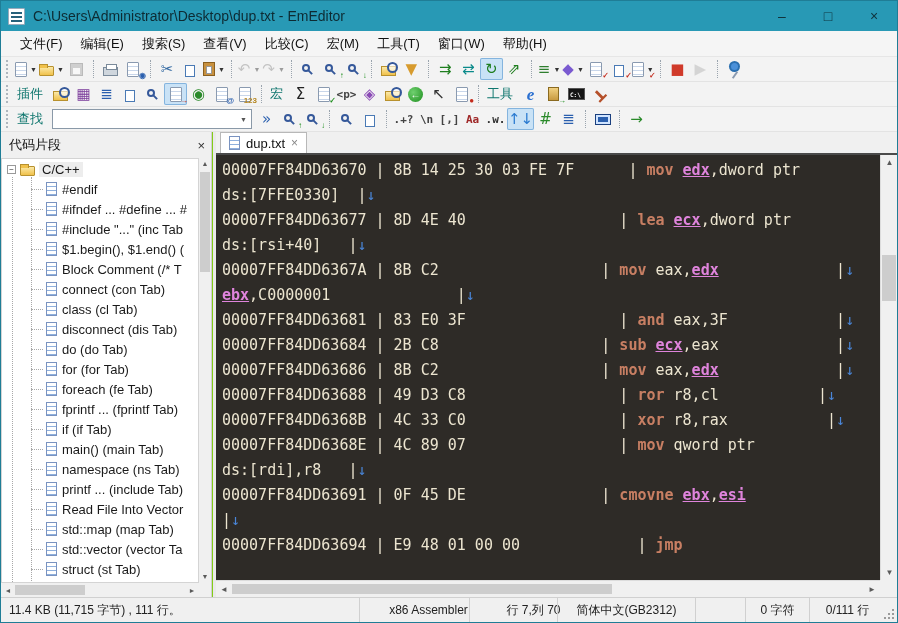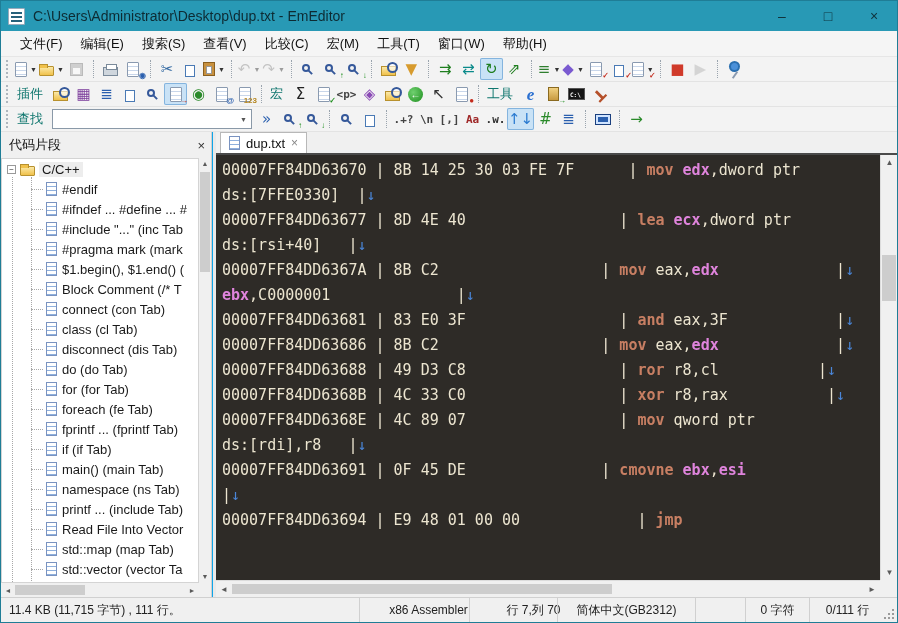--- a/index.html
+++ b/index.html
@@ -70,21 +70,21 @@
           background:radial-gradient(circle at 35% 35%,#6fd06f,#1e8e1e);}
   .sh-pin{width:7px;height:7px;background:#4a90d9;border-radius:50%;box-shadow:0 0 0 2px #2a6fb0;margin-bottom:6px;}
   .sh-pin::after{content:"";position:absolute;width:2px;height:8px;background:#8a9ab0;left:3px;top:8px;transform:rotate(35deg);}
   .sh-door{width:11px;height:14px;background:linear-gradient(#f0d080,#c89a40);border:1px solid #8a6a20;}
   .sh-e{font-family:"Liberation Serif",serif;font-style:italic;font-weight:bold;font-size:17px;color:#2a6fd0;line-height:1;}
   
   .fcombo{width:200px;height:20px;background:#fff;border:1px solid #8a99a8;display:flex;align-items:center;margin:0 3px;}
   .fcombo input{flex:1;border:none;outline:none;font:13px "Liberation Sans",sans-serif;padding:0 4px;min-width:0;}
   .fcarrow{width:15px;height:100%;display:flex;align-items:center;justify-content:center;font-size:7px;color:#555;}
   
-  .main{position:absolute;left:0;top:131px;right:0;bottom:25px;background:#0ea5e9;}
+  .main{position:absolute;left:0;top:131px;right:0;bottom:25px;background:#84cc16;}
   .sidebar{position:absolute;left:0;top:0;width:211px;bottom:0;background:#f0f0f0;border-right:1px solid #cfcfcf;}
   .sb-head{height:26px;display:flex;align-items:center;padding:0 6px 0 8px;font-size:13px;color:#111;}
   .sb-close{margin-left:auto;font-size:13px;color:#333;}
   .tree{position:absolute;left:0;top:26px;right:12px;bottom:14px;background:#fff;
         border:1px solid #d4d4d4;overflow:hidden;font-size:13px;color:#1a1a1a;}
   .vguide1{position:absolute;left:10px;top:18px;bottom:0;border-left:1px dotted #a8a8a8;}
   .vguide2{position:absolute;left:29px;top:18px;height:406px;border-left:1px dotted #a8a8a8;}
   .trow{height:20px;display:flex;align-items:center;gap:5px;padding-left:44px;position:relative;white-space:nowrap;}
   .trow::before{content:"";position:absolute;left:29px;top:10px;width:12px;border-top:1px dotted #a8a8a8;}
   .trow-root{padding-left:5px;gap:4px;}
@@ -109,21 +109,21 @@
           border-bottom:2px solid #4a4a4a;display:flex;align-items:flex-end;}
   .tab{height:21px;background:#fff;border:1px solid #b8b8b8;border-bottom:none;margin-left:4px;
        display:flex;align-items:center;gap:6px;padding:0 8px;font-size:13px;color:#111;}
   .tabclose{color:#888;font-size:12px;}
   .edcontent{position:absolute;left:0;top:23px;right:17px;bottom:17px;background:#2e2b27;
              overflow:hidden;padding:3px 0 0 6px;}
   .eline{white-space:pre;height:25px;line-height:25px;
          font-family:"DejaVu Sans Mono",monospace;font-size:15px;}
   .eline .p{color:#ece5d0;}
   .eline .o{color:#c87f63;font-weight:bold;}
-  .eline .r{color:#df84dc;font-weight:bold;}
+  .eline .r{color:#df84dc;font-weight:bold;text-decoration:underline;}
   .eline .w{color:#4a86d8;}
   .ed-vscroll{position:absolute;right:0;top:23px;bottom:17px;width:17px;background:#f0f0f0;border-left:1px solid #dcdcdc;}
   .ed-vscroll .arr{width:17px;height:15px;line-height:15px;font-size:8px;}
   .ed-vscroll .arr.bot{position:absolute;bottom:0;}
   .ed-hscroll{position:absolute;left:0;bottom:0;right:17px;height:17px;background:#f0f0f0;
               display:flex;align-items:center;border-top:1px solid #dcdcdc;}
   .ed-hscroll .arr{width:16px;font-size:8px;}
   .corner{position:absolute;right:0;bottom:0;width:17px;height:17px;background:#f0f0f0;}
   
   .statusbar{position:absolute;left:0;bottom:0;right:0;height:25px;background:#f0f0f0;
@@ -425,24 +425,20 @@
             <span class="sh sh-doc"></span>
             <span>#endif</span>
           </div>
           <div class="trow">
             <span class="sh sh-doc"></span>
             <span>#ifndef ... #define ... #</span>
           </div>
           <div class="trow">
             <span class="sh sh-doc"></span>
             <span>#include "..."  (inc Tab</span>
-          </div>
-          <div class="trow">
-            <span class="sh sh-doc"></span>
-            <span>#pragma mark  (mark</span>
           </div>
           <div class="trow">
             <span class="sh sh-doc"></span>
             <span>$1.begin(), $1.end()  (</span>
           </div>
           <div class="trow">
             <span class="sh sh-doc"></span>
             <span>Block Comment  (/* T</span>
           </div>
           <div class="trow">
@@ -529,20 +525,21 @@
         </div>
       </div>
       <div class="edcontent" id="edcontent">
           <div class="eline"><span class="p">00007FF84DD63670 | 8B 14 25 30 03 FE 7F      | </span><span class="o">mov </span><span class="r">edx</span><span class="p">,dword ptr</span></div>
           <div class="eline"><span class="p">ds:[7FFE0330]  |</span><span class="w">↓</span></div>
           <div class="eline"><span class="p">00007FF84DD63677 | 8D 4E 40                 | </span><span class="o">lea </span><span class="r">ecx</span><span class="p">,dword ptr</span></div>
           <div class="eline"><span class="p">ds:[rsi+40]   |</span><span class="w">↓</span></div>
           <div class="eline"><span class="p">00007FF84DD6367A | 8B C2                  | </span><span class="o">mov </span><span class="p">eax,</span><span class="r">edx</span><span class="p">             |</span><span class="w">↓</span></div>
           <div class="eline"><span class="r">ebx</span><span class="p">,C0000001              |</span><span class="w">↓</span></div>
           <div class="eline"><span class="p">00007FF84DD63681 | 83 E0 3F                 | </span><span class="o">and </span><span class="p">eax,3F            |</span><span class="w">↓</span></div>
+          <div class="eline"><span class="p">00007FF84DD63684 | 2B C8                  | </span><span class="o">sub </span><span class="r">ecx</span><span class="p">,eax             |</span><span class="w">↓</span></div>
           <div class="eline"><span class="p">00007FF84DD63686 | 8B C2                  | </span><span class="o">mov </span><span class="p">eax,</span><span class="r">edx</span><span class="p">             |</span><span class="w">↓</span></div>
           <div class="eline"><span class="p">00007FF84DD63688 | 49 D3 C8                 | </span><span class="o">ror </span><span class="p">r8,cl           |</span><span class="w">↓</span></div>
           <div class="eline"><span class="p">00007FF84DD6368B | 4C 33 C0                 | </span><span class="o">xor </span><span class="p">r8,rax           |</span><span class="w">↓</span></div>
           <div class="eline"><span class="p">00007FF84DD6368E | 4C 89 07                 | </span><span class="o">mov </span><span class="p">qword ptr</span></div>
           <div class="eline"><span class="p">ds:[rdi],r8   |</span><span class="w">↓</span></div>
           <div class="eline"><span class="p">00007FF84DD63691 | 0F 45 DE               | </span><span class="o">cmovne </span><span class="r">ebx</span><span class="p">,</span><span class="r">esi</span></div>
           <div class="eline"><span class="p">|</span><span class="w">↓</span></div>
           <div class="eline"><span class="p">00007FF84DD63694 | E9 48 01 00 00             | </span><span class="o">jmp</span></div>
         </div>
       <div class="ed-vscroll">

